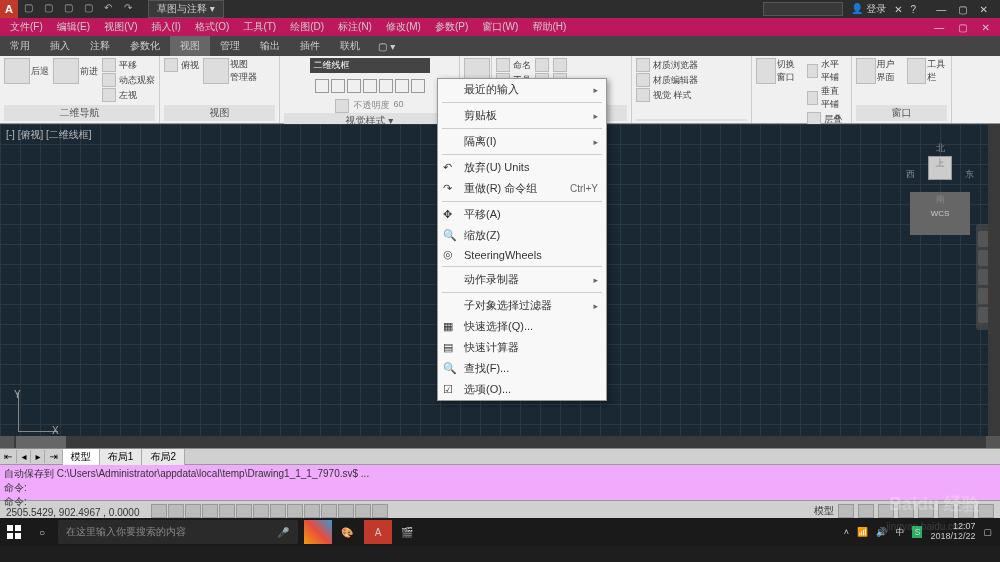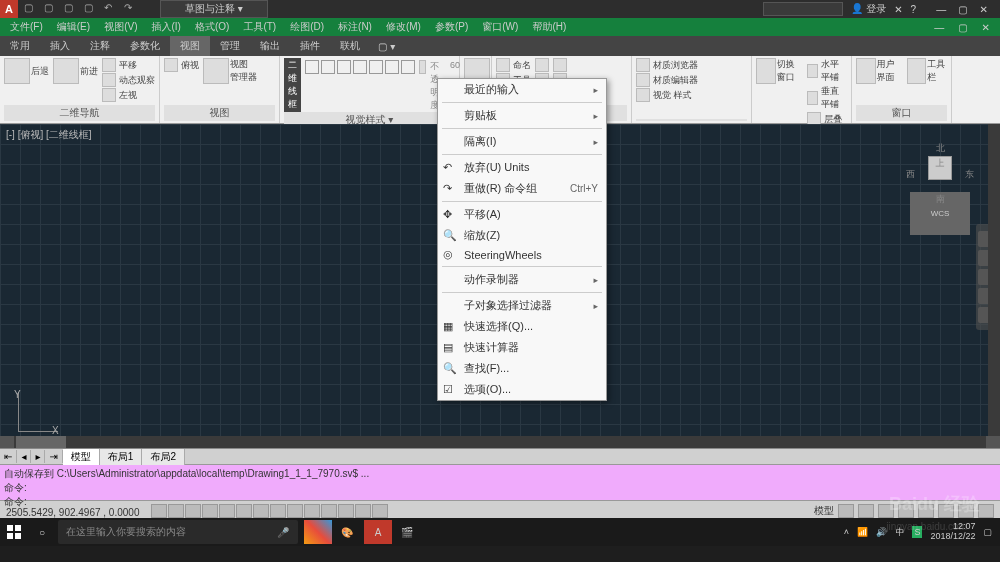--- a/index.html
+++ b/index.html
@@ -3,27 +3,27 @@
 <meta charset="utf-8">
 <style>
 * { margin: 0; padding: 0; box-sizing: border-box; font-family: "Microsoft YaHei", Arial, sans-serif; }
 body { width: 1000px; height: 562px; background: #1e1e1e; overflow: hidden; font-size: 11px; position: relative; }
 
 
 .titlebar { height: 18px; background: #2d2d2d; display: flex; align-items: center; color: #ccc; font-size: 10px; }
 .logo { width: 18px; height: 18px; background: #c0392b; display: flex; align-items: center; justify-content: center; color: #fff; font-weight: bold; font-size: 11px; }
 .qat { display: flex; gap: 6px; padding: 0 6px; }
 .qat-item { width: 14px; height: 14px; color: #aaa; }
-.title-dropdown { background: #3a3a3a; color: #ccc; padding: 1px 24px; font-size: 10px; border: 1px solid #555; margin-left: 16px; }
+.title-dropdown { background: #3a3a3a; color: #ccc; padding: 1px 8px; font-size: 10px; border: 1px solid #555; margin-left: 4px; }
 .title-search { margin-left: auto; display: flex; align-items: center; gap: 8px; padding-right: 8px; }
 .title-search input { background: #3a3a3a; border: 1px solid #555; width: 80px; height: 14px; }
 .win-controls { display: flex; gap: 12px; padding: 0 12px; }
 
 
-.menubar { height: 18px; background: #15803d; display: flex; align-items: center; color: #ccc; font-size: 10px; gap: 2px; padding: 0 4px; }
+.menubar { height: 18px; background: #be185d; display: flex; align-items: center; color: #ccc; font-size: 10px; gap: 2px; padding: 0 4px; }
 .menubar span { padding: 2px 6px; cursor: pointer; }
 
 
 .tabbar { height: 20px; background: #444; display: flex; align-items: center; color: #ccc; font-size: 10px; }
 .tabbar .tab { padding: 3px 10px; cursor: pointer; }
 .tabbar .tab.active { background: #666; }
 .tabbar .dot { margin-left: 8px; }
 
 
 .ribbon { height: 68px; background: #f0f0f0; border-bottom: 1px solid #999; display: flex; position: relative; }
@@ -207,21 +207,21 @@
       <div class="big-btn">
           <div class="ico"></div>
           <span style="white-space:pre">视图
 管理器</span>
         </div>
     </div>
     <div class="panel-title">视图</div>
   </div>
 
   <div class="panel panel3">
-    <div class="panel-content" style="flex-direction:row;align-items:flex-start">
+    <div class="panel-content" style="flex-direction:column;align-items:center">
       <div class="vis-dropdown">二维线框</div>
       <div class="color-swatches">
         <span class="swatch"></span>
         <span class="swatch"></span>
         <span class="swatch"></span>
         <span class="swatch"></span>
         <span class="swatch"></span>
         <span class="swatch"></span>
         <span class="swatch"></span>
       </div>

